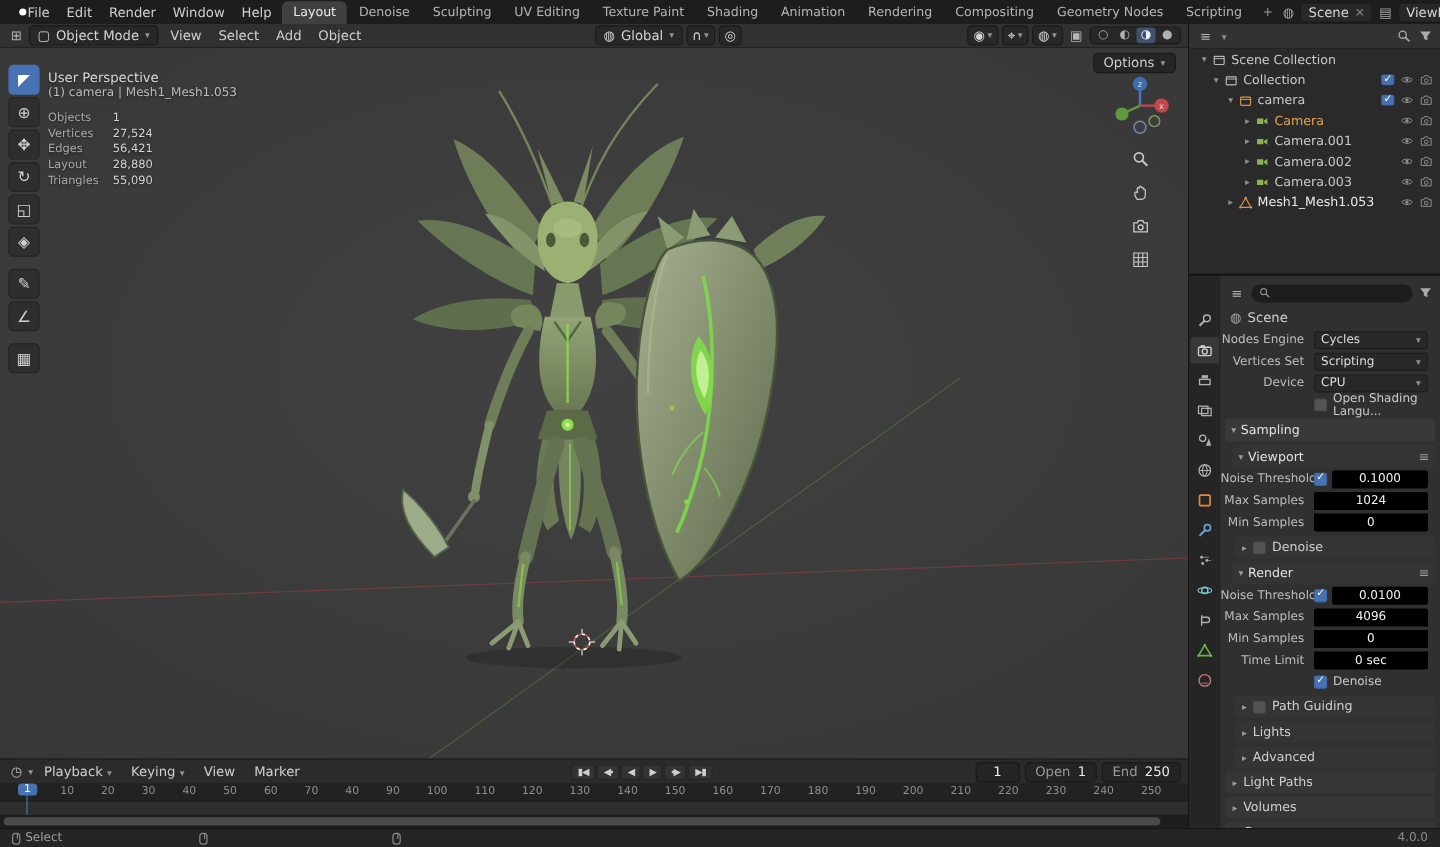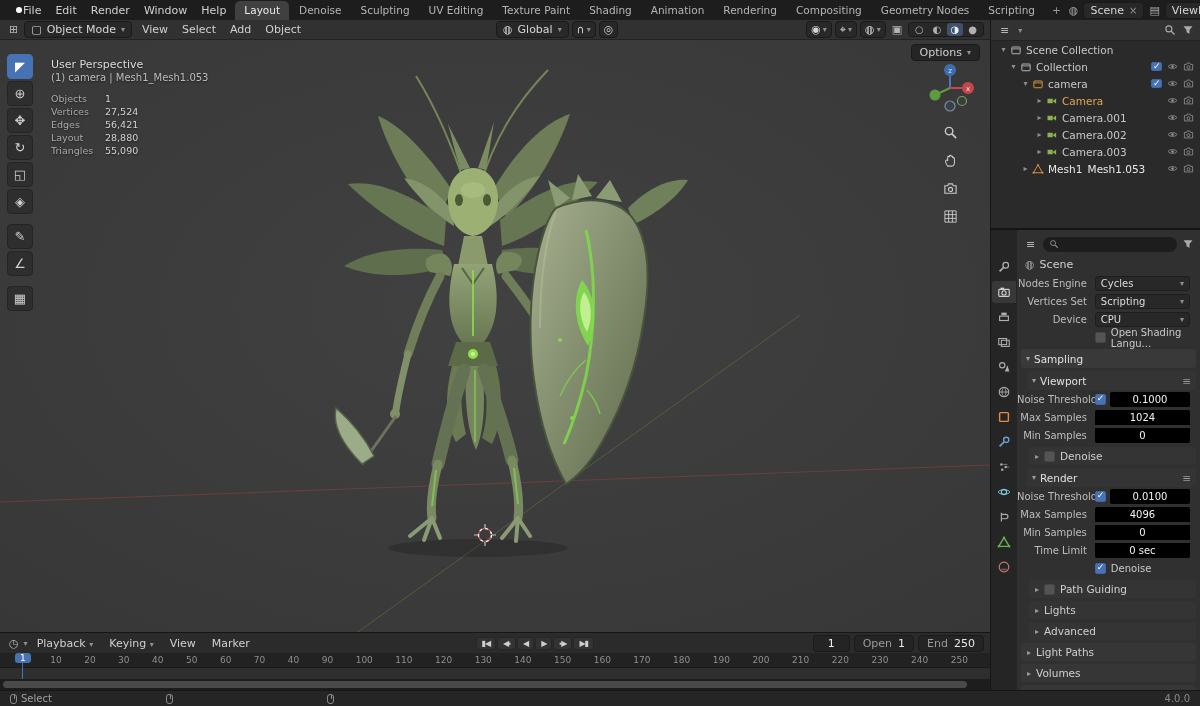--- a/index.html
+++ b/index.html
@@ -33,21 +33,21 @@
 .shade-cluster{display:flex;background:#282828;border:1px solid #1a1a1a;border-radius:4px;padding:0 2px;gap:1px}
 .shade{padding:1px 4px;color:#b0b0b0;border-radius:3px;font-size:10px}
 .shade.active{background:#41506b;color:#e8eefb}
 
 .viewport{flex:1;position:relative;min-height:0;background:#3a3a3a;overflow:hidden}
 .scene-svg{position:absolute;inset:0;width:100%;height:100%}
 .tool-column{position:absolute;left:7px;top:14px;display:flex;flex-direction:column;gap:2px}
 .tbtn{width:26px;height:25px;background:#2e2e2e;border:1px solid #242424;border-radius:4px;color:#cfcfcf;font-size:13px;display:flex;align-items:center;justify-content:center;cursor:default}
 .tbtn.active{background:#4772b3;border-color:#4772b3;color:#fff}
 .tbtn.gap{margin-top:8px}
-.vp-info{position:absolute;left:51px;top:18px;line-height:1.25;text-shadow:0 1px 2px rgba(0,0,0,.5)}
+.vp-info{position:absolute;left:40px;top:18px;line-height:1.25;text-shadow:0 1px 2px rgba(0,0,0,.5)}
 .vp-title{font-size:11px;color:#dadada}
 .vp-sub{font-size:10px;color:#bdbdbd}
 .vp-stats{margin-top:9px;display:grid;grid-template-columns:54px auto;row-gap:1px;font-size:9.5px}
 .vp-stats .sl{color:#a9a9a9}
 .vp-stats .sv{color:#d2d2d2}
 .options-chip{position:absolute;top:4px;right:10px;background:#252525;border:1px solid #1a1a1a;border-radius:4px;padding:1px 8px;display:flex;gap:5px;align-items:center;color:#cfcfcf}
 .nav-stack{position:absolute;right:12px;top:18px;display:flex;flex-direction:column;align-items:center;gap:8px}
 .nav-btn{width:20px;height:20px;color:#c9c9c9;display:flex;align-items:center;justify-content:center}
 .nav-btn svg{width:15px;height:15px}
 

